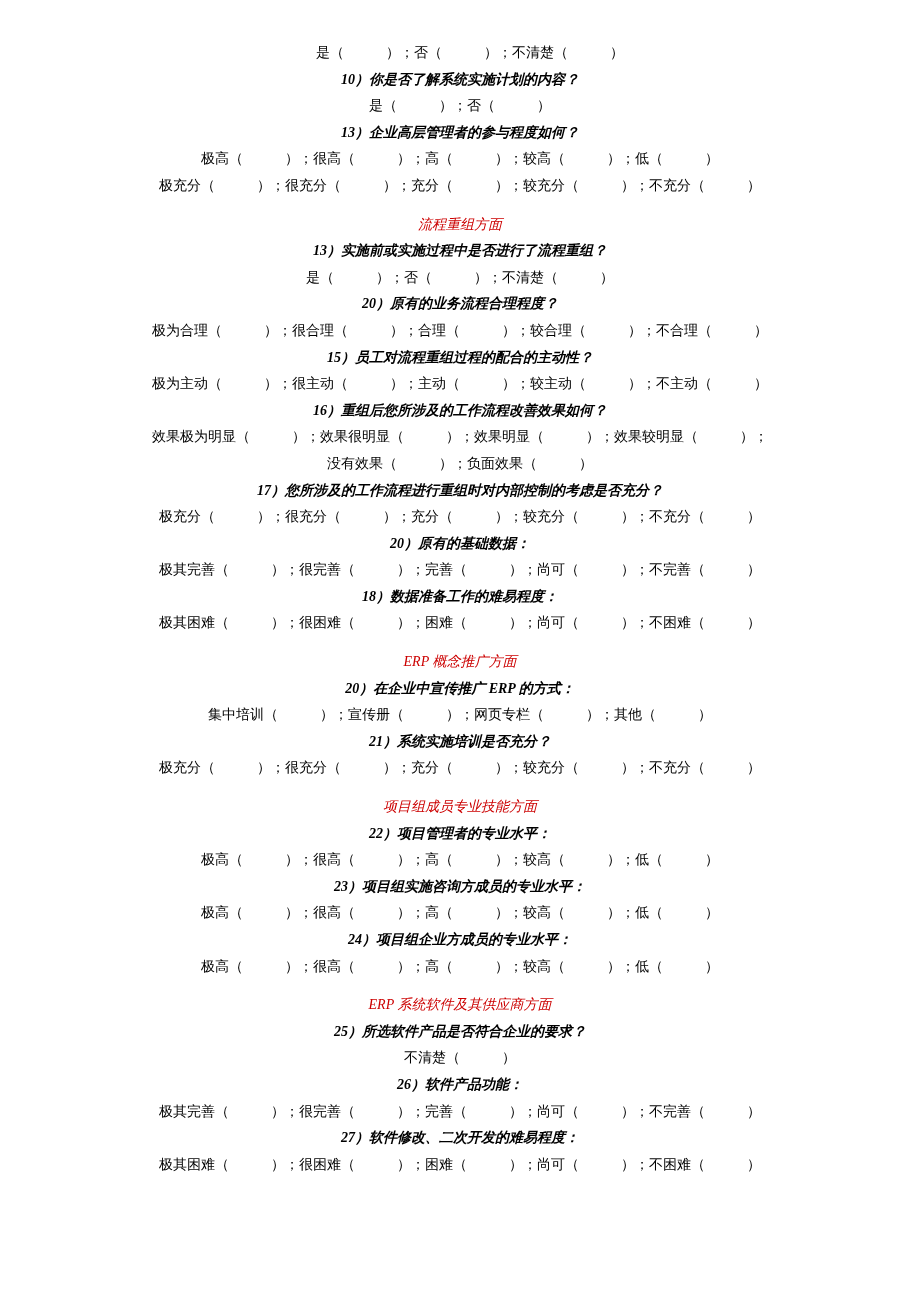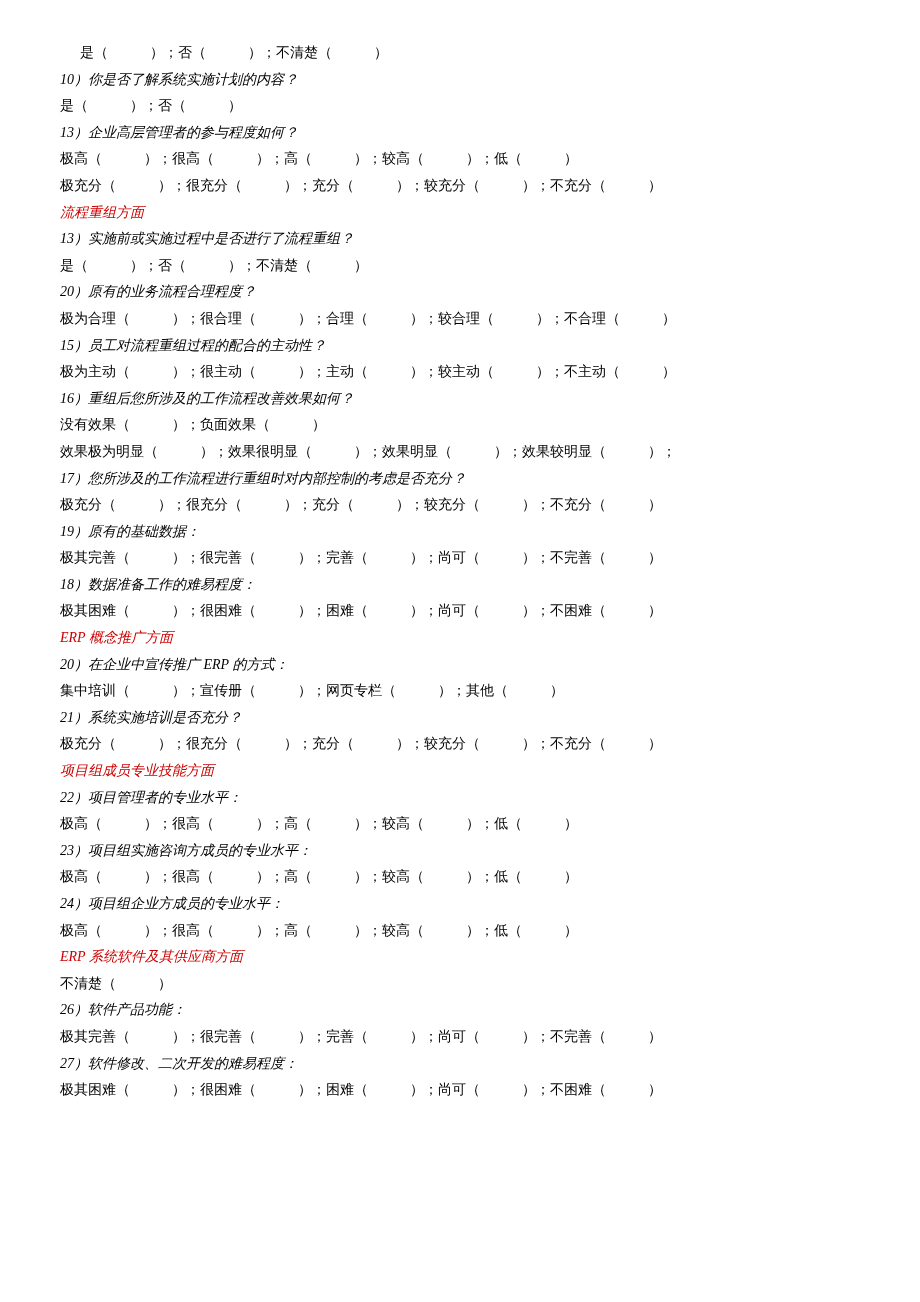--- a/index.html
+++ b/index.html
@@ -1,30 +1,32 @@
 <!DOCTYPE html>
 <html><head>
   <meta charset="utf-8">
   <style>
-    * { margin: 0; padding: 0; box-sizing: border-box; }
+    * { margin: 0; padding: 0; box-sizing: border-box; text-align: center; }
     body {
       background: #fff;
       font-family: "SimSun", "宋体", serif;
       font-size: 14px;
       color: #000;
       padding: 40px 60px;
       line-height: 1.9;
     }
     .section-header {
       color: #cc0000;
       font-style: italic;
       font-weight: normal;
+      margin-top: 12px;
     }
     .question {
       font-style: italic;
+      font-weight: bold;
     }
     .answer-line {
       font-style: normal;
     }
     p {
       margin-bottom: 0;
     }
   </style>
 </head>
 <body>
@@ -37,39 +39,40 @@
     <p class="answer-line">极高（　　　）；很高（　　　）；高（　　　）；较高（　　　）；低（　　　）</p>
     <p class="answer-line">极充分（　　　）；很充分（　　　）；充分（　　　）；较充分（　　　）；不充分（　　　）</p>
     <p class="section-header">流程重组方面</p>
     <p class="question">13）实施前或实施过程中是否进行了流程重组？</p>
     <p class="answer-line">是（　　　）；否（　　　）；不清楚（　　　）</p>
     <p class="question">20）原有的业务流程合理程度？</p>
     <p class="answer-line">极为合理（　　　）；很合理（　　　）；合理（　　　）；较合理（　　　）；不合理（　　　）</p>
     <p class="question">15）员工对流程重组过程的配合的主动性？</p>
     <p class="answer-line">极为主动（　　　）；很主动（　　　）；主动（　　　）；较主动（　　　）；不主动（　　　）</p>
     <p class="question">16）重组后您所涉及的工作流程改善效果如何？</p>
+    <p class="answer-line">效果极为明显（　　　）；效果很明显（　　　）；效果明显（　　　）；效果较明显（　　　）；</p>
     <p class="answer-line">没有效果（　　　）；负面效果（　　　）</p>
-    <p class="answer-line">效果极为明显（　　　）；效果很明显（　　　）；效果明显（　　　）；效果较明显（　　　）；</p>
     <p class="question">17）您所涉及的工作流程进行重组时对内部控制的考虑是否充分？</p>
     <p class="answer-line">极充分（　　　）；很充分（　　　）；充分（　　　）；较充分（　　　）；不充分（　　　）</p>
-    <p class="question">19）原有的基础数据：</p>
+    <p class="question">20）原有的基础数据：</p>
     <p class="answer-line">极其完善（　　　）；很完善（　　　）；完善（　　　）；尚可（　　　）；不完善（　　　）</p>
     <p class="question">18）数据准备工作的难易程度：</p>
     <p class="answer-line">极其困难（　　　）；很困难（　　　）；困难（　　　）；尚可（　　　）；不困难（　　　）</p>
     <p class="section-header">ERP 概念推广方面</p>
     <p class="question">20）在企业中宣传推广 ERP 的方式：</p>
     <p class="answer-line">集中培训（　　　）；宣传册（　　　）；网页专栏（　　　）；其他（　　　）</p>
     <p class="question">21）系统实施培训是否充分？</p>
     <p class="answer-line">极充分（　　　）；很充分（　　　）；充分（　　　）；较充分（　　　）；不充分（　　　）</p>
     <p class="section-header">项目组成员专业技能方面</p>
     <p class="question">22）项目管理者的专业水平：</p>
     <p class="answer-line">极高（　　　）；很高（　　　）；高（　　　）；较高（　　　）；低（　　　）</p>
     <p class="question">23）项目组实施咨询方成员的专业水平：</p>
     <p class="answer-line">极高（　　　）；很高（　　　）；高（　　　）；较高（　　　）；低（　　　）</p>
     <p class="question">24）项目组企业方成员的专业水平：</p>
     <p class="answer-line">极高（　　　）；很高（　　　）；高（　　　）；较高（　　　）；低（　　　）</p>
     <p class="section-header">ERP 系统软件及其供应商方面</p>
+    <p class="question">25）所选软件产品是否符合企业的要求？</p>
     <p class="answer-line">不清楚（　　　）</p>
     <p class="question">26）软件产品功能：</p>
     <p class="answer-line">极其完善（　　　）；很完善（　　　）；完善（　　　）；尚可（　　　）；不完善（　　　）</p>
     <p class="question">27）软件修改、二次开发的难易程度：</p>
     <p class="answer-line">极其困难（　　　）；很困难（　　　）；困难（　　　）；尚可（　　　）；不困难（　　　）</p>
   </div>
 
 </body></html>

